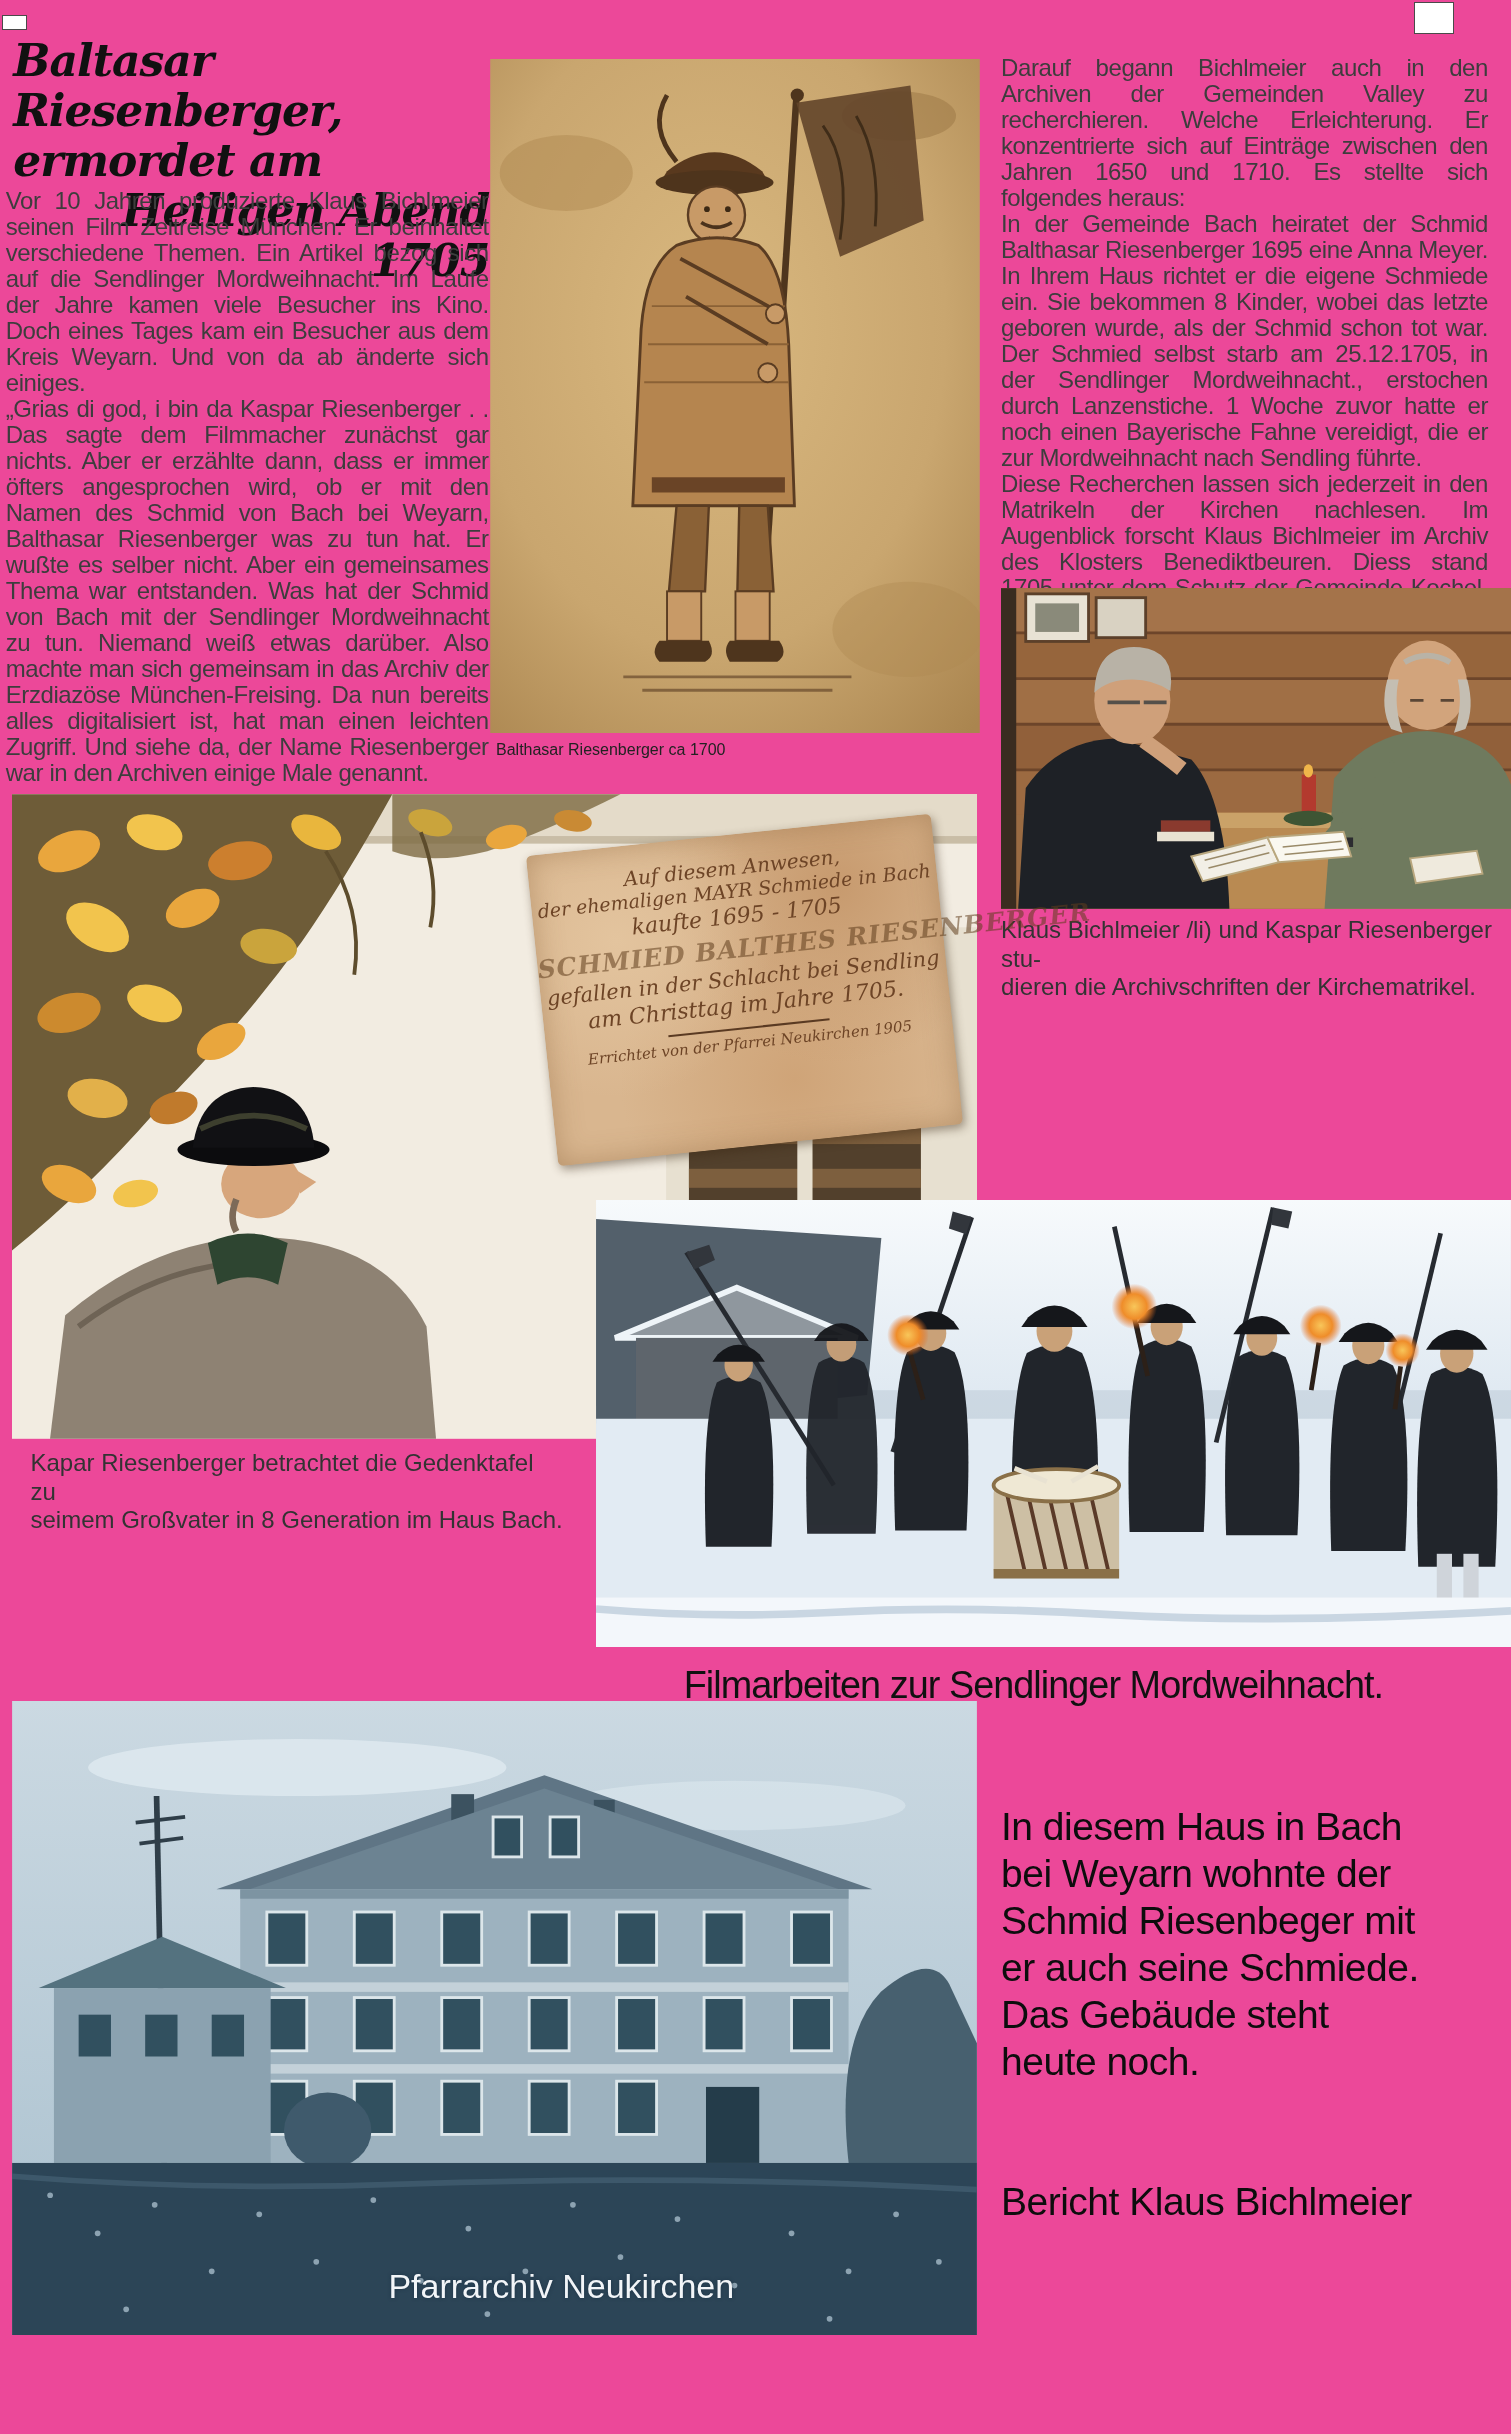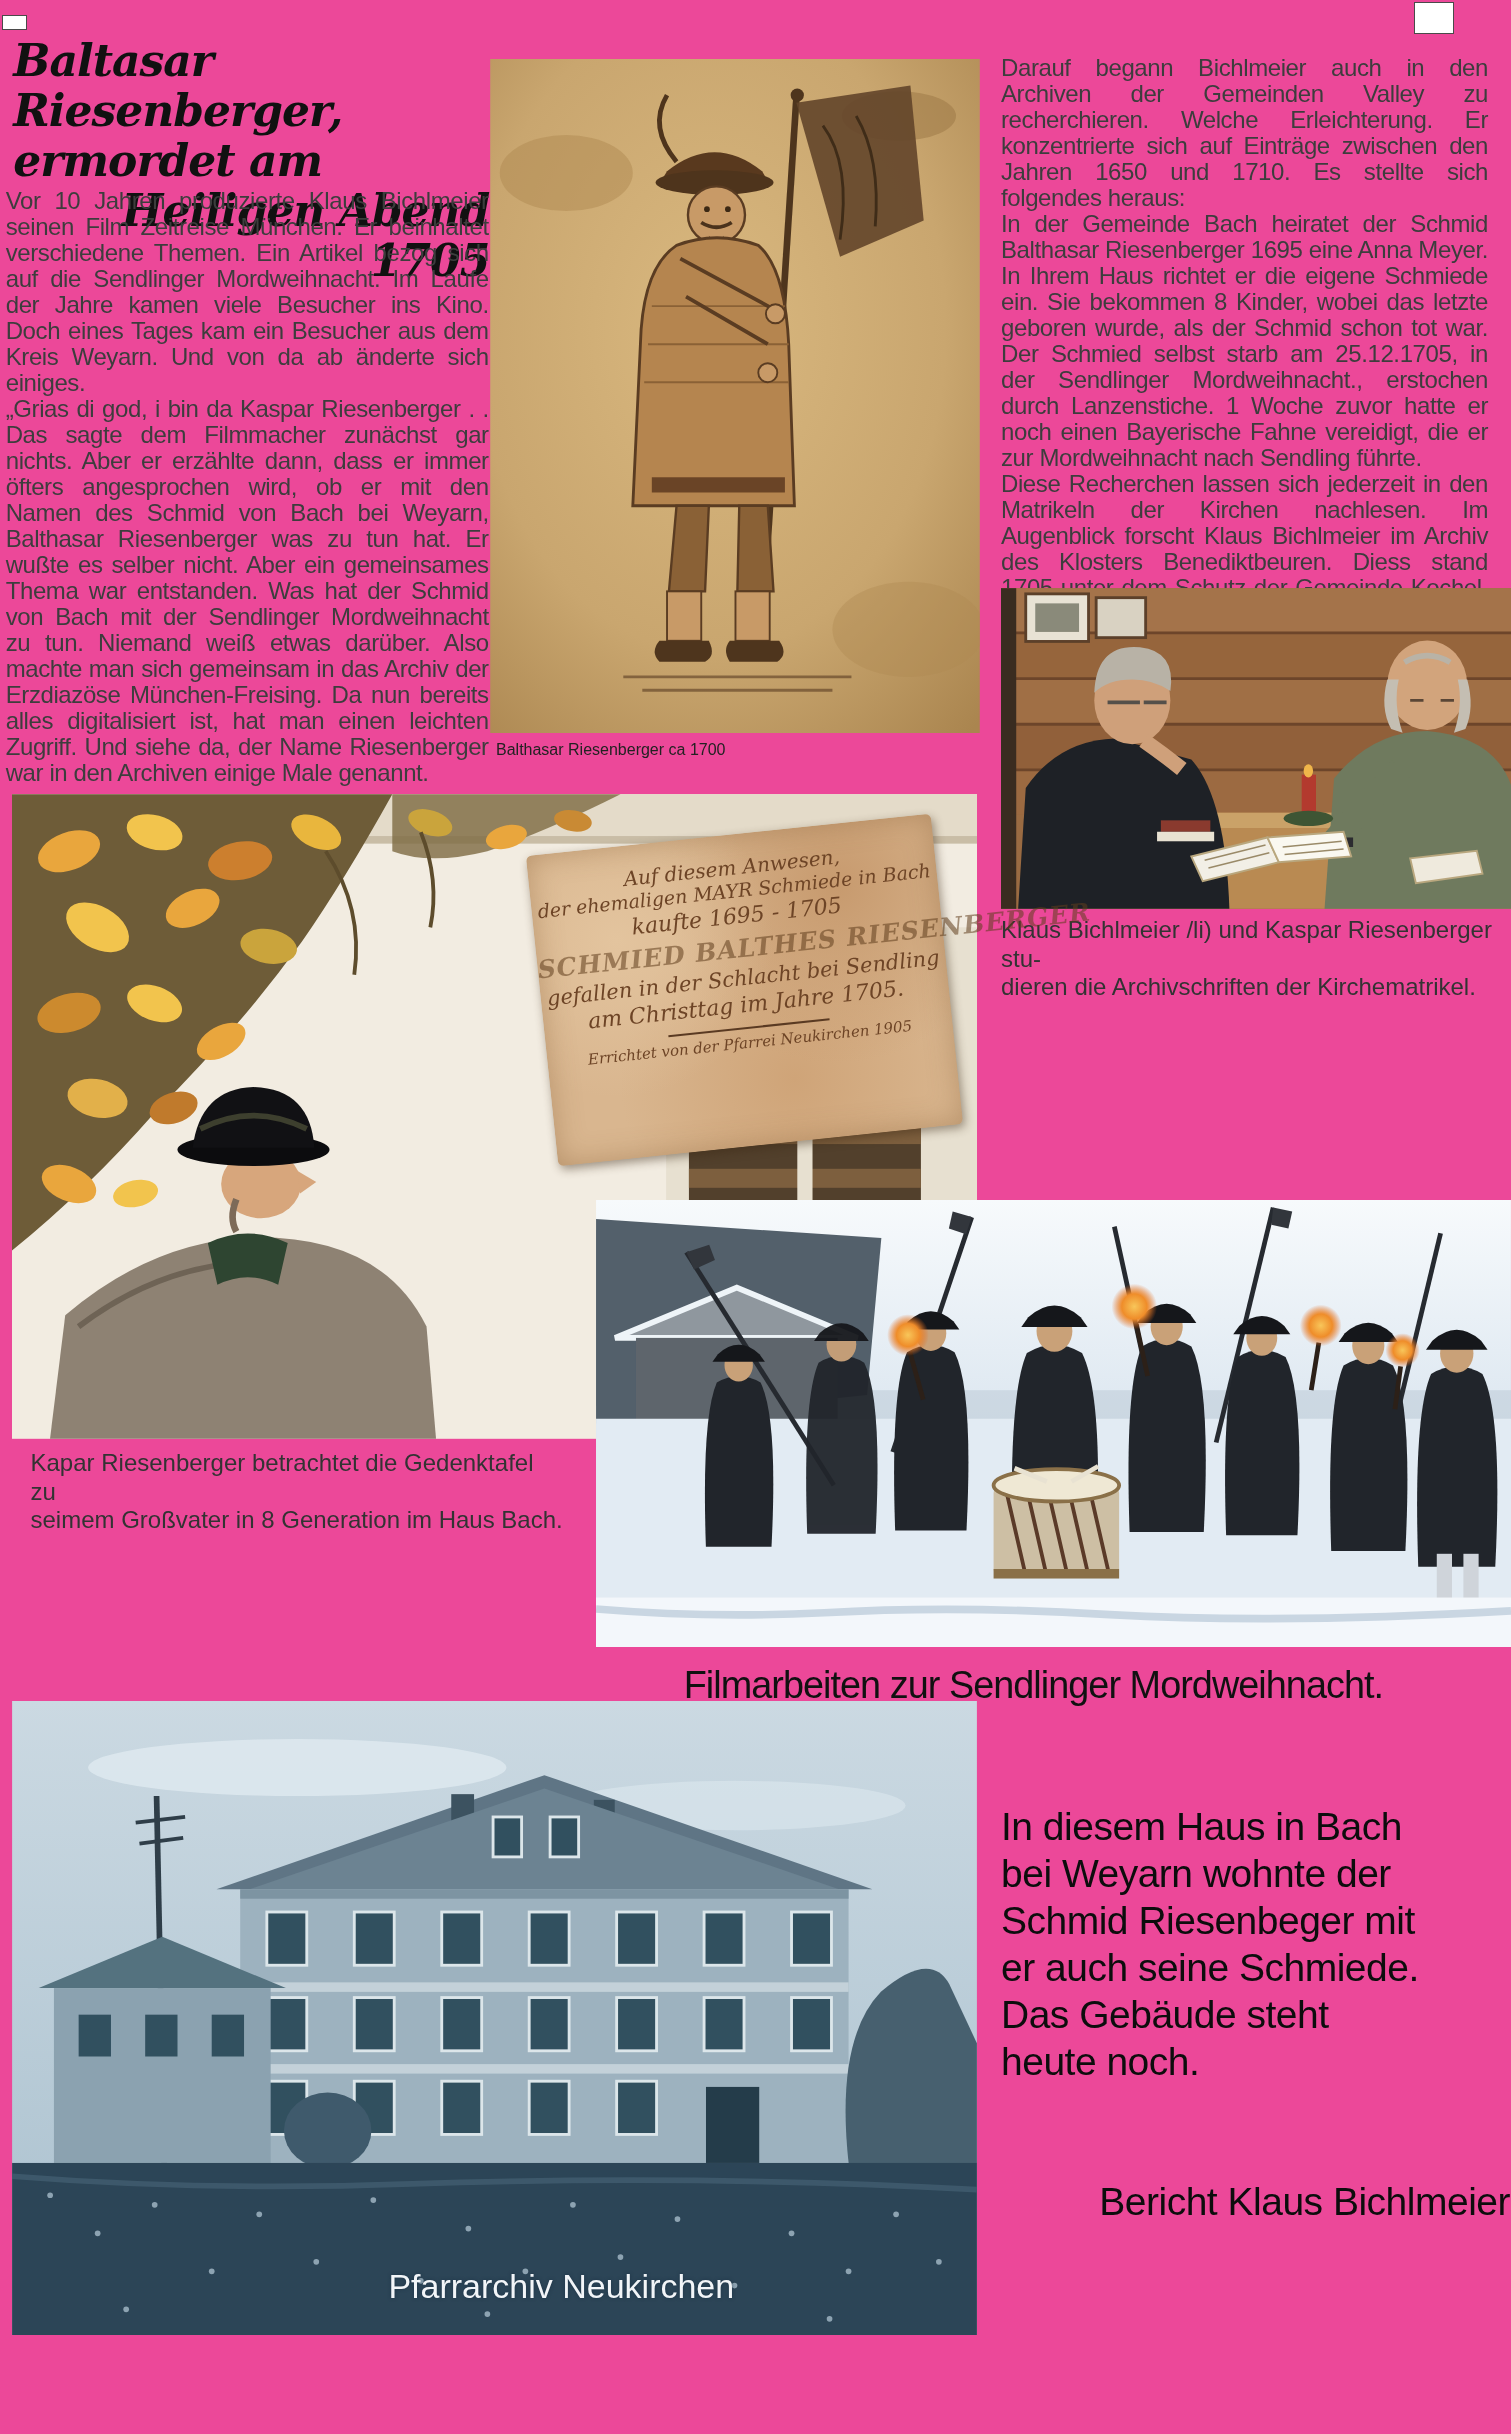--- a/index.html
+++ b/index.html
@@ -63,21 +63,21 @@
 
   
   #house-photo{left:12.4px;top:1701px;width:965px;height:634px;}
   #house-photo svg{display:block;width:100%;height:100%;}
   #house-overlay{position:absolute;left:376px;top:566px;width:571px;font-size:34px;color:#f2f5f8;
       letter-spacing:0;text-shadow:0 0 3.8px rgba(20,40,60,.6);}
 
   
   #closing-text{left:1001px;top:1803px;width:509px;font-size:39px;line-height:47px;color:#0d0d0d;
       letter-spacing:-0.5px;}
-  #byline{left:1001px;top:2180px;width:509px;font-size:39px;color:#0d0d0d;letter-spacing:-0.5px;text-align:right;}
+  #byline{left:1001px;top:2180px;width:509px;font-size:39px;color:#0d0d0d;letter-spacing:-0.5px;}
 </style>
 </head>
 <body>
 
 <div id="page">
 
   <div class="abs corner" style="left:1.9px;top:15px;width:23px;height:13.3px;"></div>
   <div class="abs corner" style="left:1414px;top:1.9px;width:38px;height:30px;"></div>
 
   <div class="abs" id="title">

